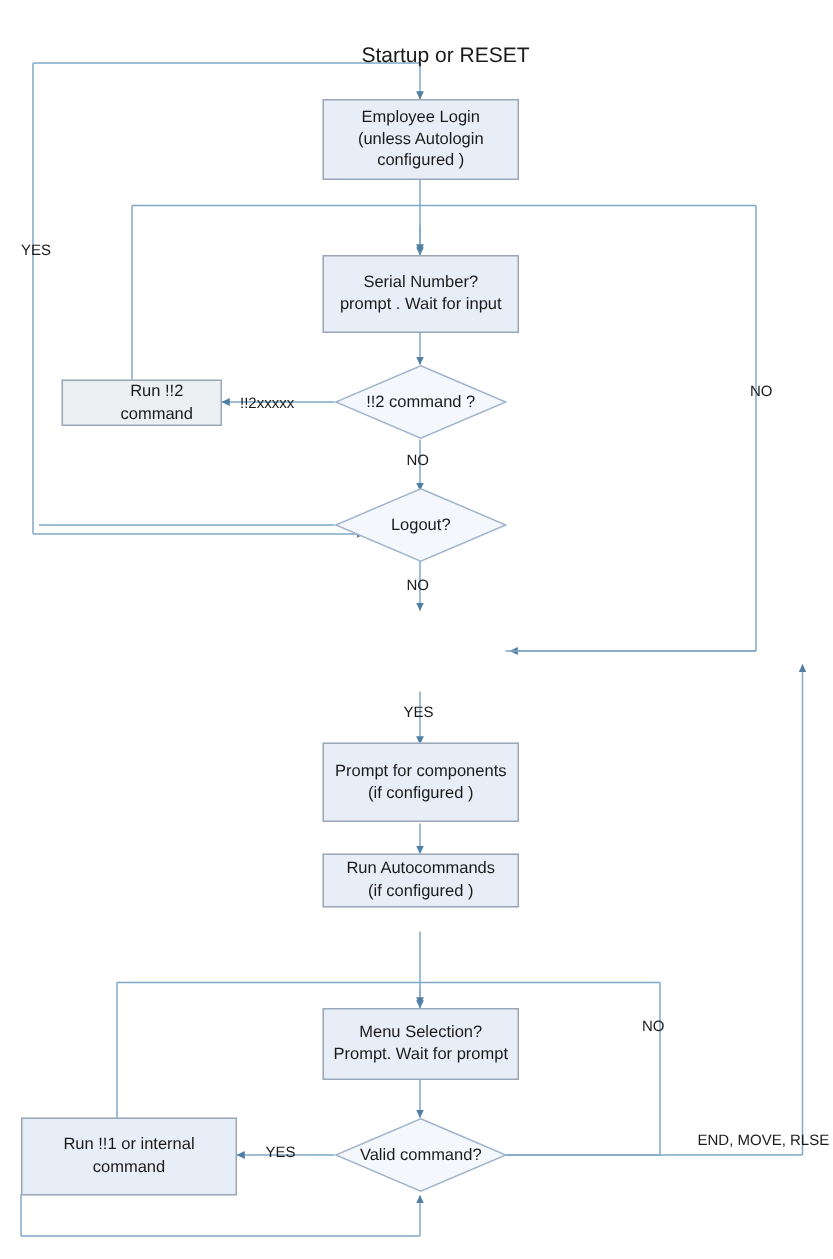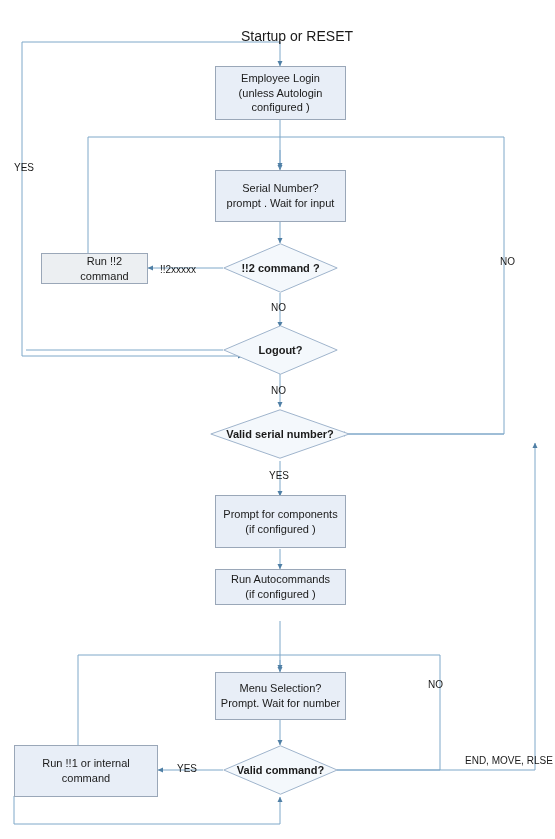--- a/index.html
+++ b/index.html
@@ -61,21 +61,20 @@
     left: 0; top: 0;
     width: 100%;
     height: 100%;
     display: flex;
     align-items: center;
     justify-content: center;
     text-align: left;
     font-size: 11px;
     color: #1a1a1a;
     line-height: 1.3;
-    font-weight: bold;
   }
   .edge-label {
     position: absolute;
     font-size: 10px;
     color: #1a1a1a;
     white-space: nowrap;
   }
   .title-label {
     position: absolute;
     font-size: 14px;
@@ -190,47 +189,39 @@
 
   <div class="diamond-wrap" style="left:223px; top:325px; width:115px; height:50px;">
     <svg class="diamond-shape" viewBox="0 0 115 50" preserveAspectRatio="none">
       <polygon points="57.5,0.8 114.2,25 57.5,49.2 0.8,25" fill="#f4f8fc" stroke="#9fb4cc" stroke-width="1"></polygon>
     </svg>
     <div class="diamond-label">
         <span>Logout?</span>
       </div>
   </div>
 
-  <div class="diamond-wrap" style="left:210px; top:409px; width:140px; height:50px;">
-    <svg class="diamond-shape" viewBox="0 0 140 50" preserveAspectRatio="none">
-      <polygon points="70,0.8 139.2,25 70,49.2 0.8,25" fill="#f4f8fc" stroke="#9fb4cc" stroke-width="1"></polygon>
-    </svg>
-    <div class="diamond-label">
-        <span>Valid serial number?</span>
-      </div>
-  </div>
 
   <div class="node box" style="left:215px; top:495px; width:131px; height:53px;">
     <div>
       <span class="ml">Prompt for components</span>
       <span class="ml">(if configured )</span>
     </div>
   </div>
 
   <div class="node box" style="left:215px; top:569px; width:131px; height:36px;">
     <div>
       <span class="ml">Run Autocommands</span>
       <span class="ml">(if configured )</span>
     </div>
   </div>
 
   <div class="node box" style="left:215px; top:672px; width:131px; height:48px;">
     <div>
       <span class="ml">Menu Selection?</span>
-      <span class="ml">Prompt.  Wait for number</span>
+      <span class="ml">Prompt.  Wait for prompt</span>
     </div>
   </div>
 
   <div class="node box" style="left:14px; top:745px; width:144px; height:52px;">
     <div>
       <span class="ml">Run !!1 or internal</span>
       <span class="ml">command</span>
     </div>
   </div>
 

